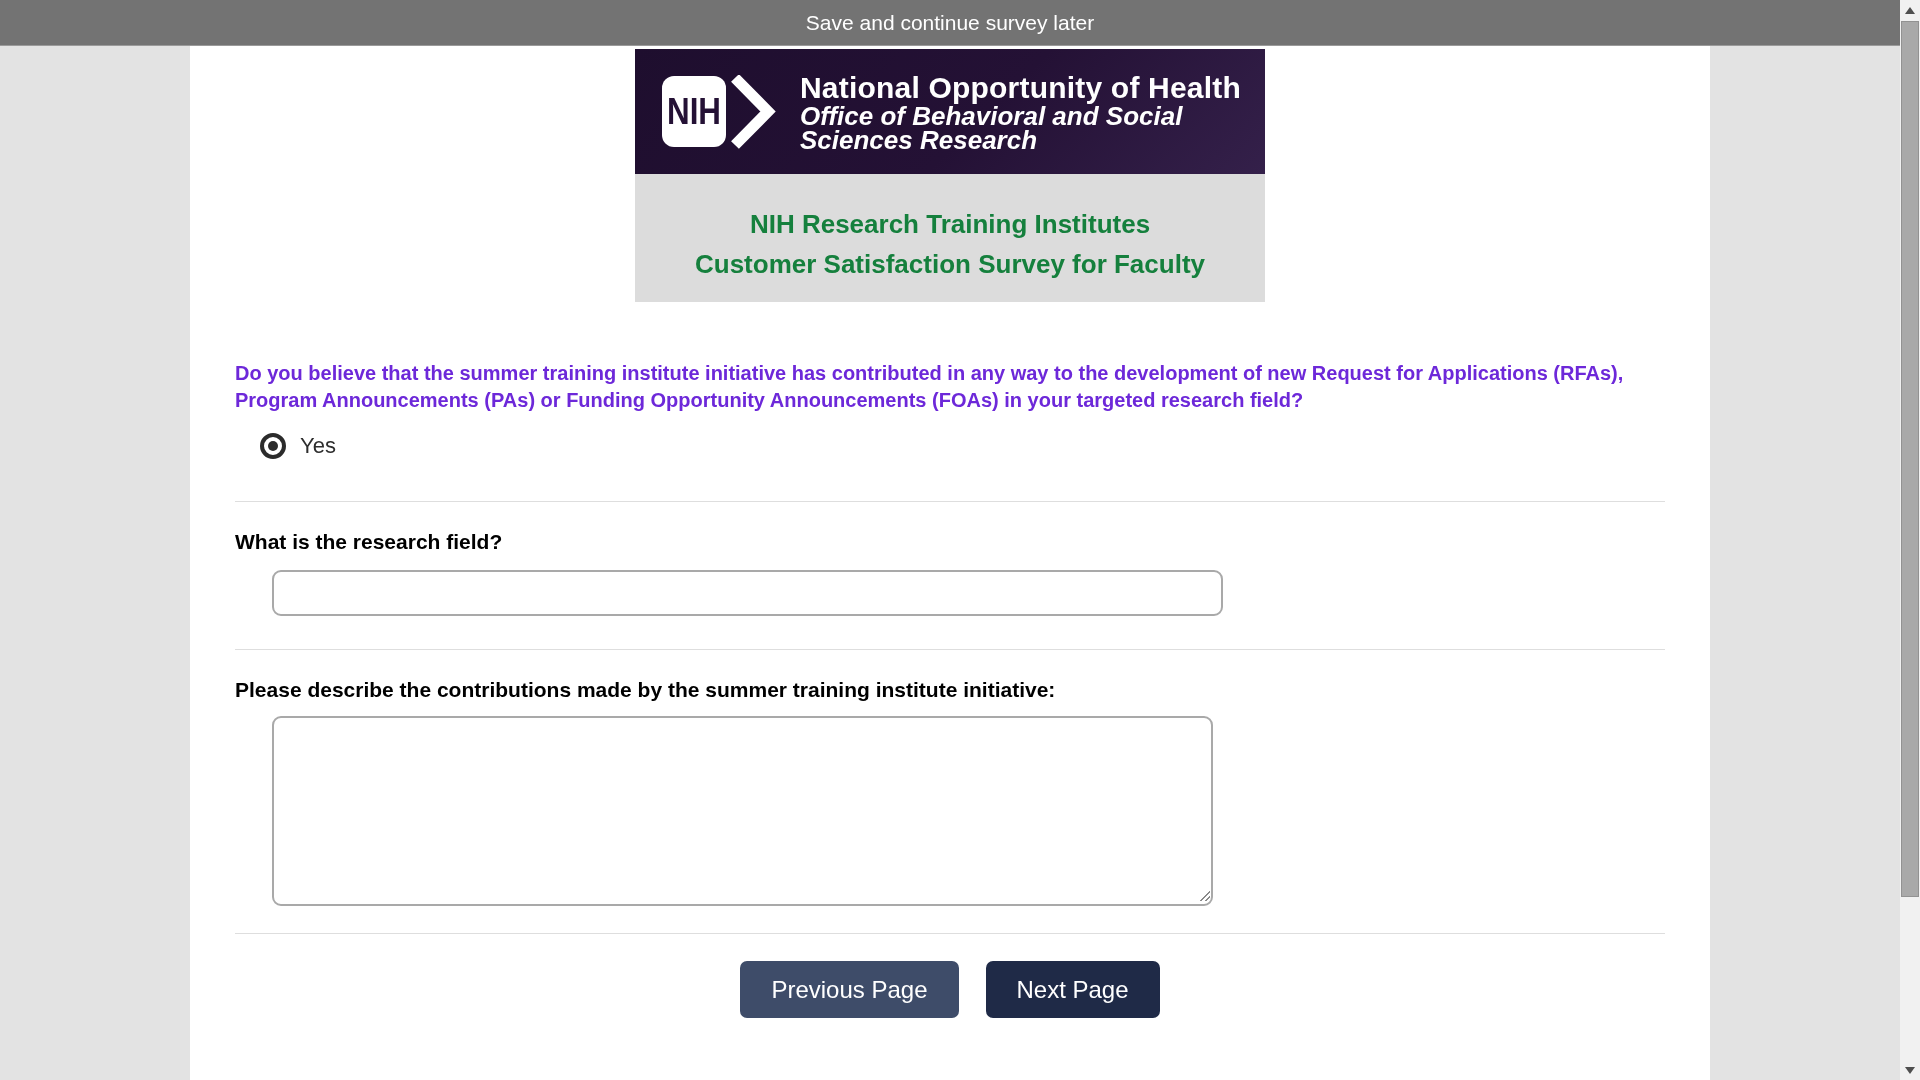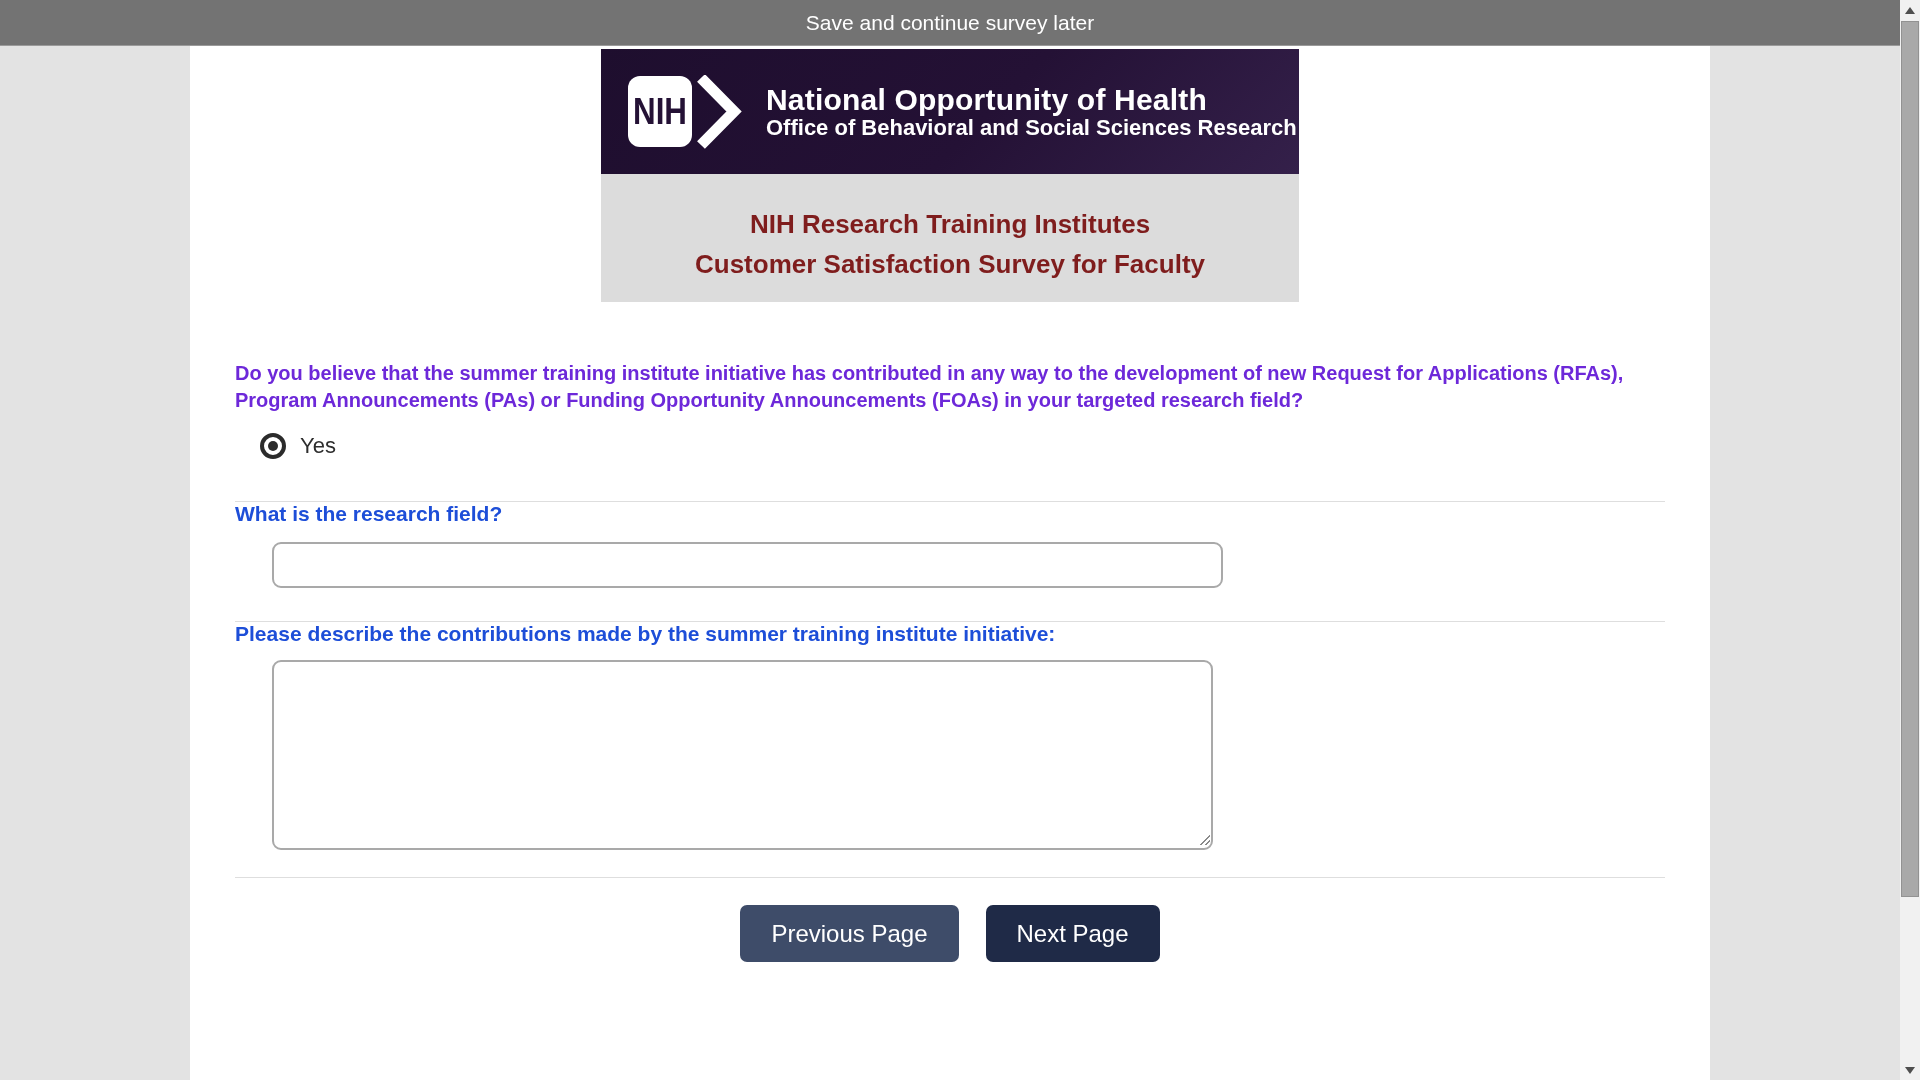--- a/index.html
+++ b/index.html
@@ -10,50 +10,50 @@
   .topbar { position:absolute; top:0; left:0; width:1900px; height:46px;
             background:#737373; border-bottom:1px solid #9a9a9a;
             display:flex; align-items:center; justify-content:center; z-index:5;text-align:center; }
   .topbar-link { color:#ffffff; font-size:21px; cursor:pointer; }
 
   
   .panel { position:absolute; left:190px; top:46px; width:1520px; height:1034px;
            background:#ffffff; }
 
   
-  .banner-wrap { width:698px; margin:3px auto 0 auto; }
+  .banner-wrap { width:630px; margin:3px auto 0 auto; }
   .banner { height:125px; background:linear-gradient(135deg,#1e0e2e 0%, #241135 55%, #34204a 100%);
             display:flex; align-items:center; padding-left:27px; }
   .nih-logo { flex:0 0 auto; }
   .banner-text { margin-left:22px; color:#ffffff; }
   .org-name { font-size:30px; font-weight:bold; letter-spacing:0.2px; line-height:33px; }
-  .org-subtitle { font-size:22px; font-weight:600; line-height:24px; }
+  .org-subtitle { font-size:26px; font-style:italic; font-weight:600; line-height:24px; }
   .caption { height:128px; background:#dcdcdc; text-align:center; padding-top:30px; }
-  .caption-line { color:#7f1d1d; font-weight:bold; font-size:26px; line-height:40px; }
+  .caption-line { color:#15803d; font-weight:bold; font-size:26px; line-height:40px; }
 
   
   .content { padding:0 45px; }
   .q-text { margin-top:58px; width:1430px; font-size:20px; font-weight:bold;
             color:#6d28d9; line-height:27px; }
   .radio-group { margin-top:18px; margin-left:25px; }
   .radio-row { display:flex; align-items:center; height:28px; cursor:pointer; }
   .radio-row + .radio-row { margin-top:27px; }
   .radio-outer { width:26px; height:26px; border:3px solid #2b2b2b; border-radius:50%;
                  display:flex; align-items:center; justify-content:center; background:#fff; }
   .radio-row.selected .radio-outer { border-width:4px; }
   .radio-dot { width:10px; height:10px; border-radius:50%; background:transparent; }
   .radio-row.selected .radio-dot { background:#2b2b2b; }
   .radio-label { margin-left:14px; font-size:22px; color:#2e2e2e; }
 
   .divider { border-top:1px solid #dedede; width:1430px; }
   .div-1 { margin-top:41px; }
   .div-2 { margin-top:33px; }
   .div-3 { margin-top:27px; }
 
-  .field-label { font-size:21px; font-weight:bold; color:#1d4ed8; }
+  .field-label { margin-top:28px; font-size:21px; font-weight:bold; color:#000000; }
   .text-input { display:block; margin:16px 0 0 37px; width:951px; height:46px;
                 border:2px solid #a9a9a9; border-radius:9px; background:#ffffff;
                 font-size:20px; color:#333; padding:0 12px; outline:none; }
   .area-wrap { position:relative; margin:14px 0 0 37px; width:941px; height:190px; }
   .text-area { width:941px; height:190px; border:2px solid #a9a9a9; border-radius:9px;
                background:#ffffff; resize:none; font-size:20px; color:#333;
                padding:8px 12px; outline:none; font-family:"Liberation Sans", sans-serif; }
   .resize-handle { position:absolute; right:3px; bottom:5px; width:12px; height:12px;
                    background:
                      linear-gradient(135deg, transparent 0 58%, #8a8a8a 58% 66%, transparent 66% 78%, #8a8a8a 78% 86%, transparent 86%);

